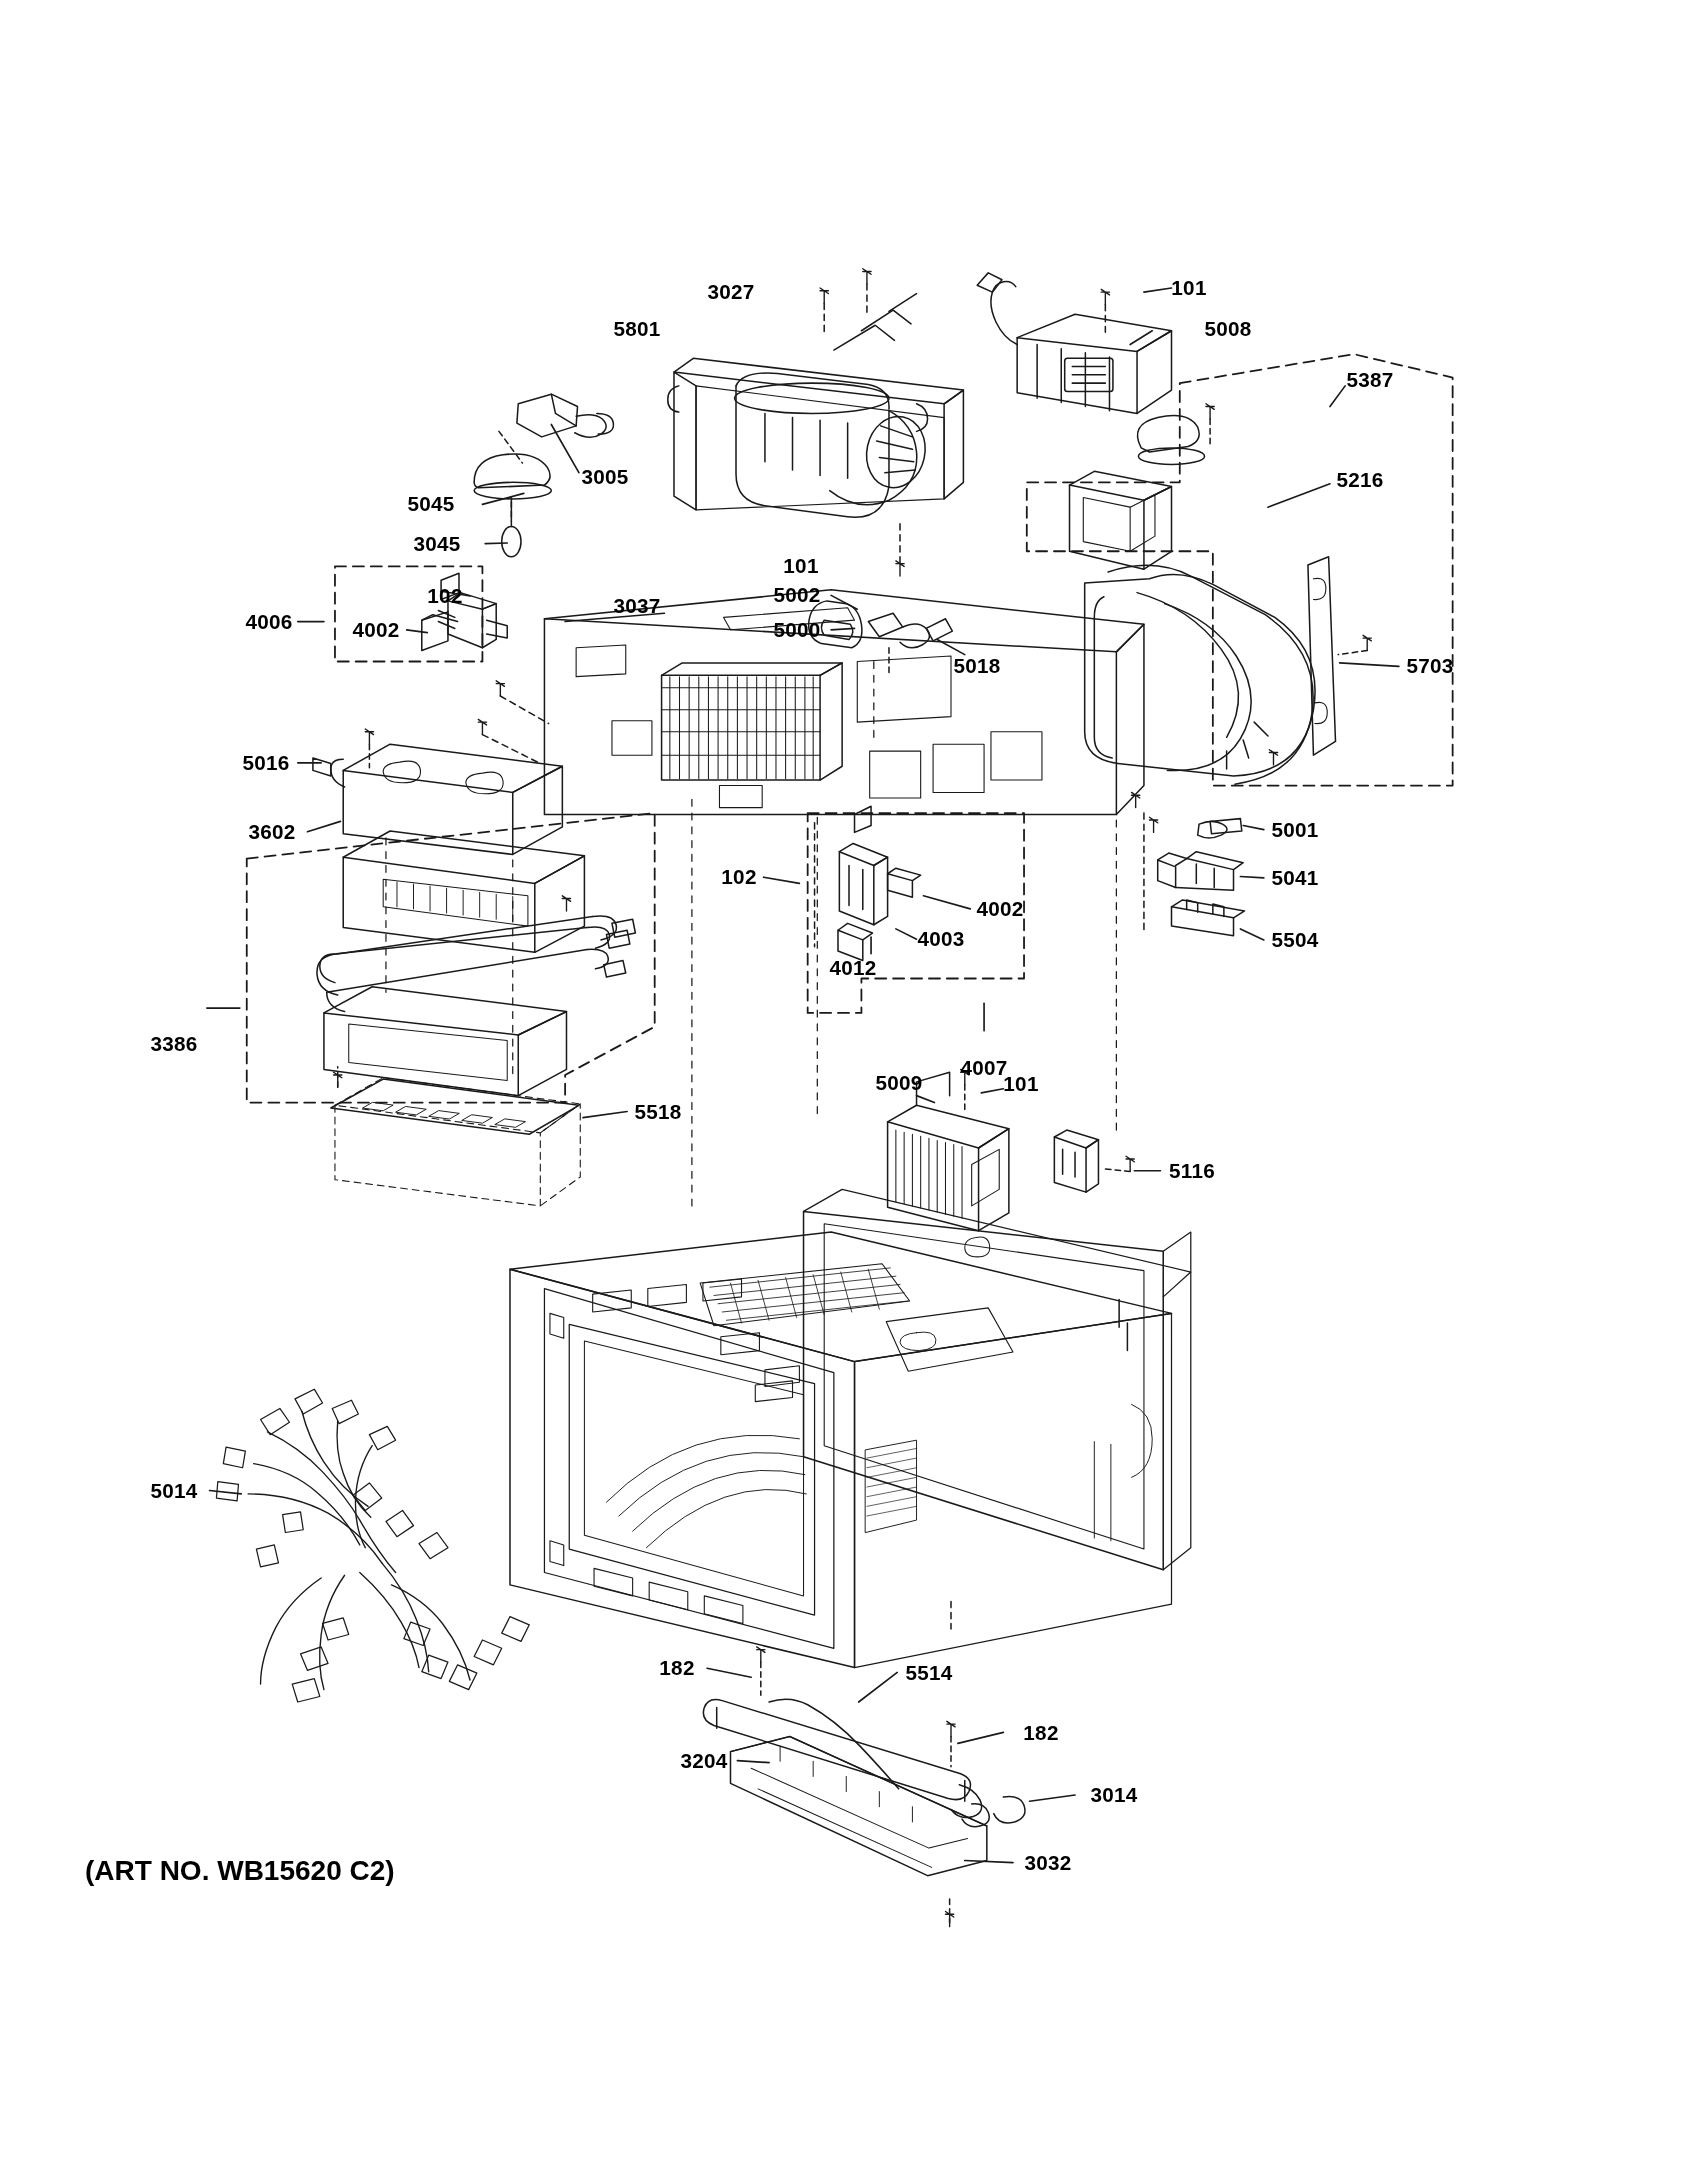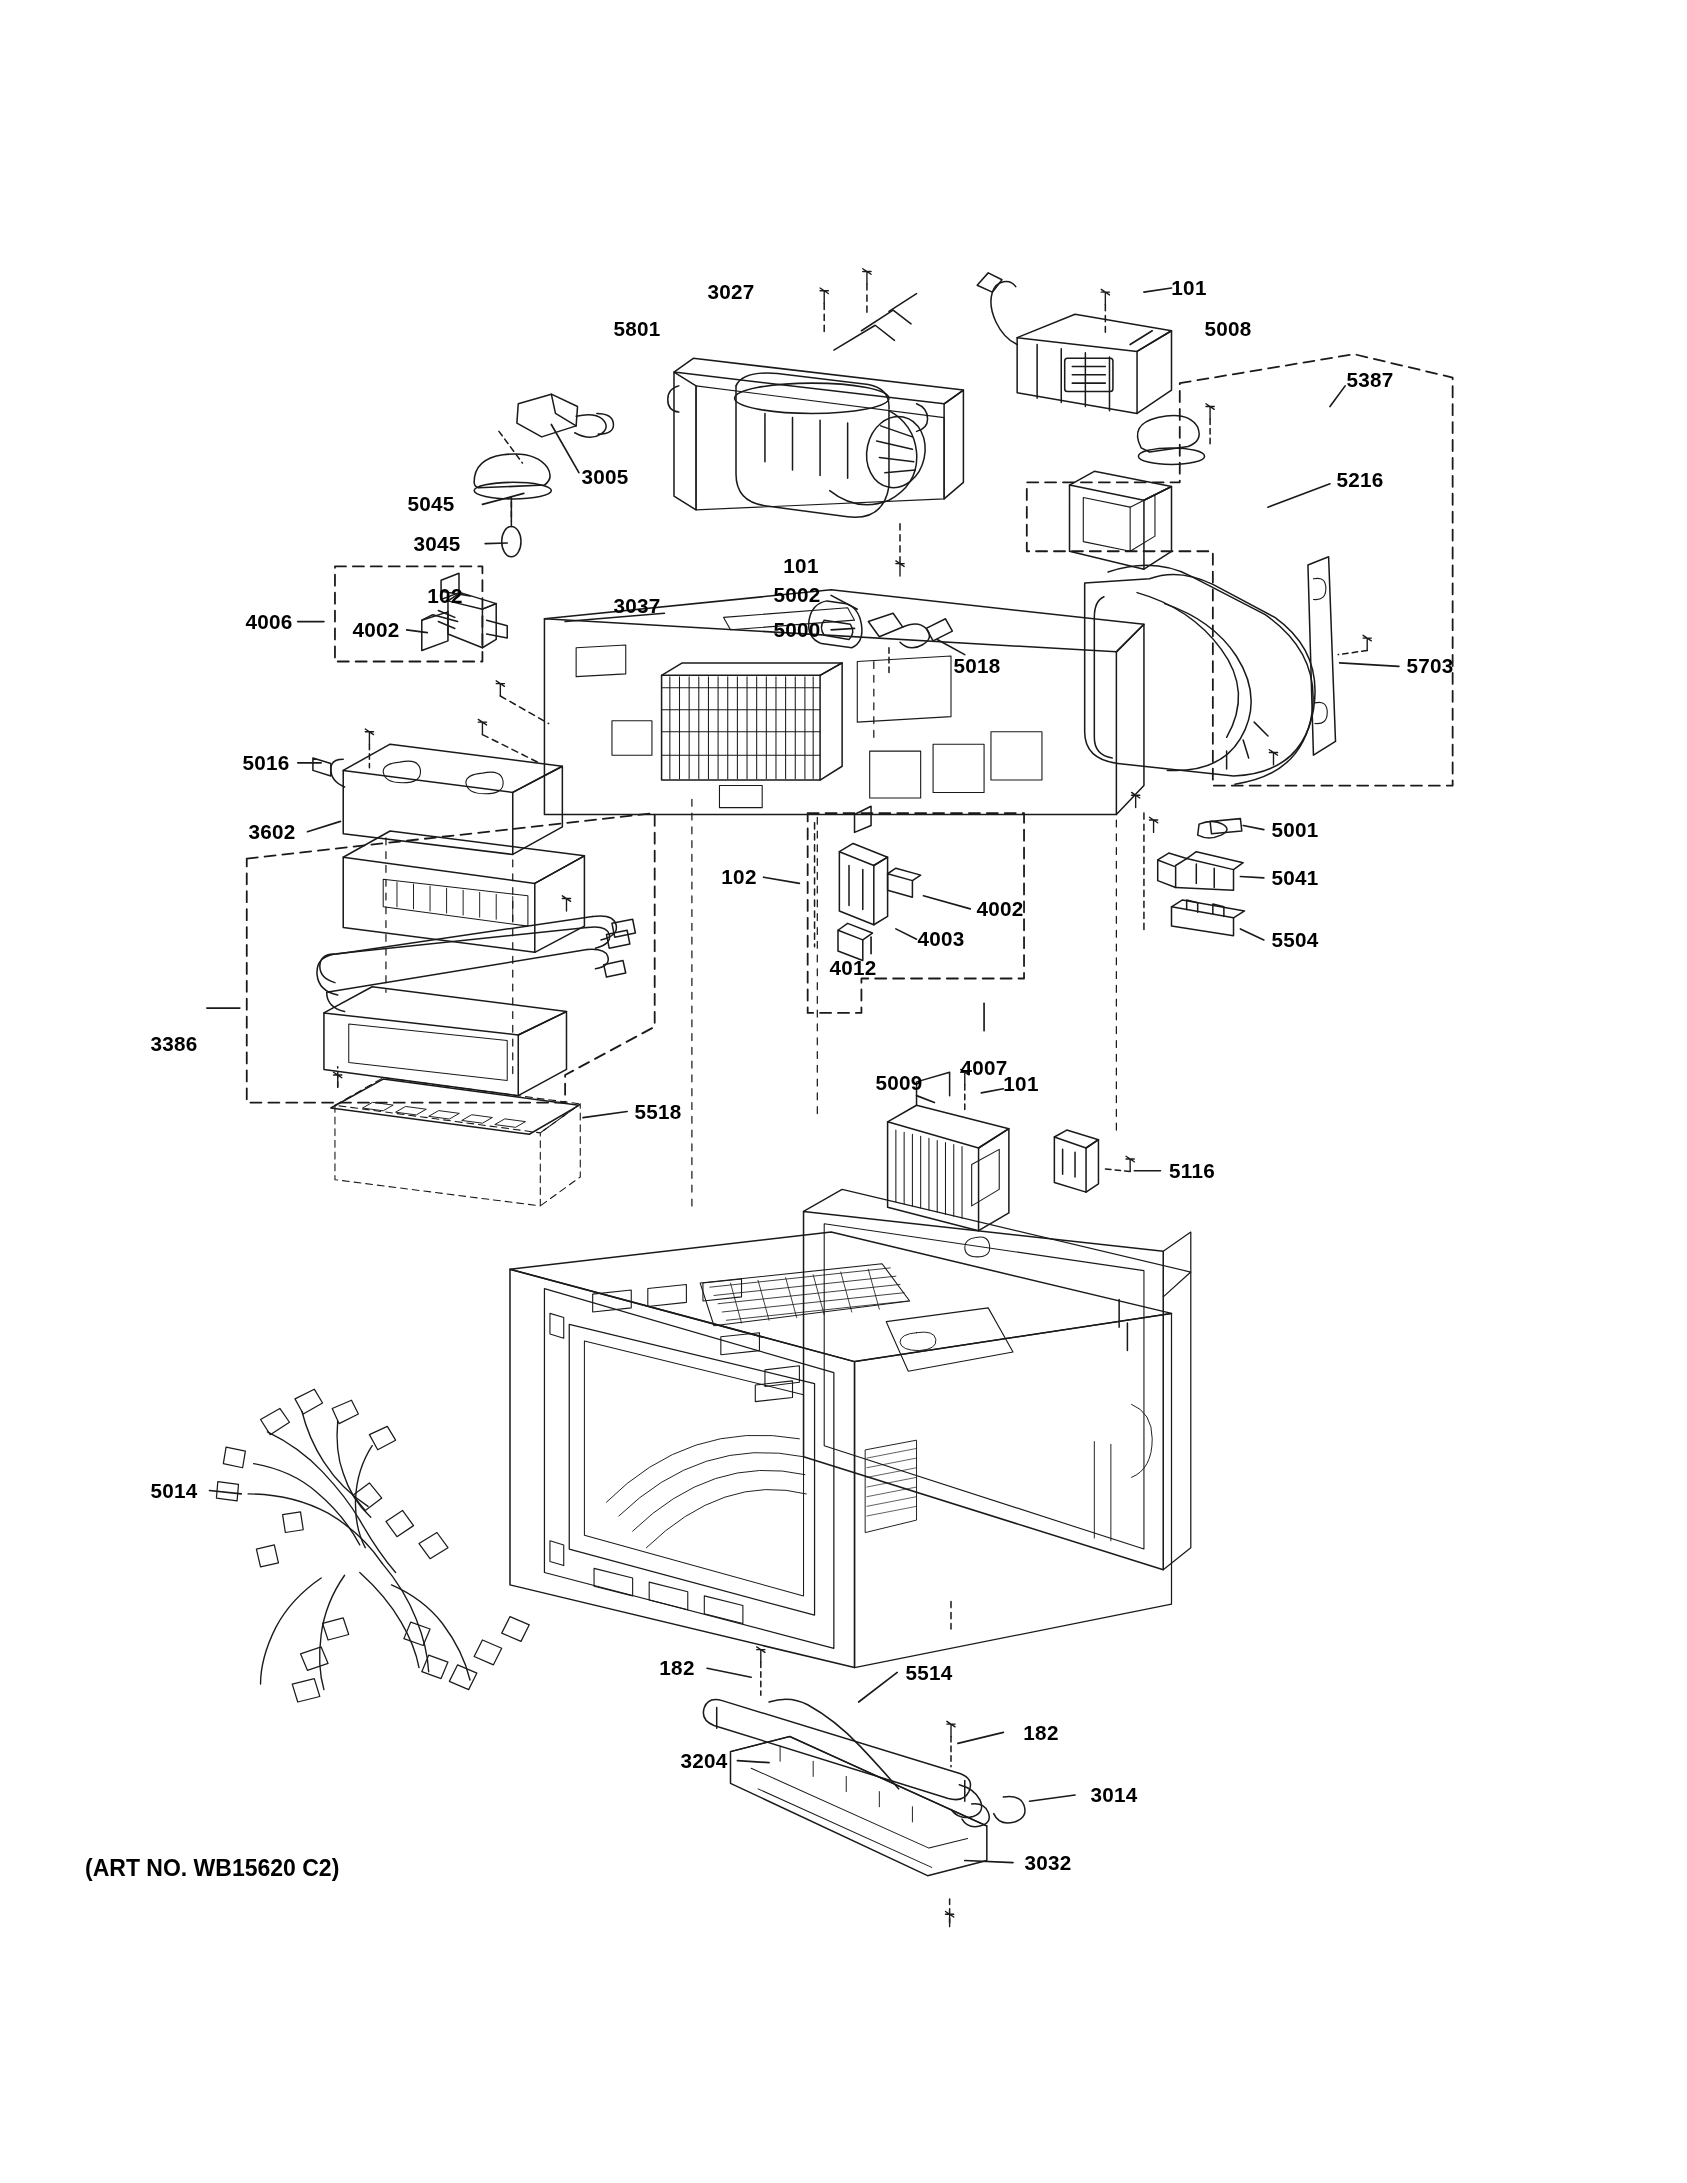--- a/index.html
+++ b/index.html
@@ -33,21 +33,21 @@
     font-size: 20.7px;
     color: #000000;
     white-space: nowrap;
     letter-spacing: 0.3px;
     transform: translate(-50%, -50%);
   }
   .art-no {
     position: absolute;
     font-family: "Liberation Sans", sans-serif;
     font-weight: bold;
-    font-size: 23px;
+    font-size: 28px;
     color: #000000;
     white-space: nowrap;
   }
 </style>
 </head>
 <body>
 
 <div id="diagram-root">
 
   <svg id="art-svg" viewBox="0 0 2448 3168" xmlns="http://www.w3.org/2000/svg">

